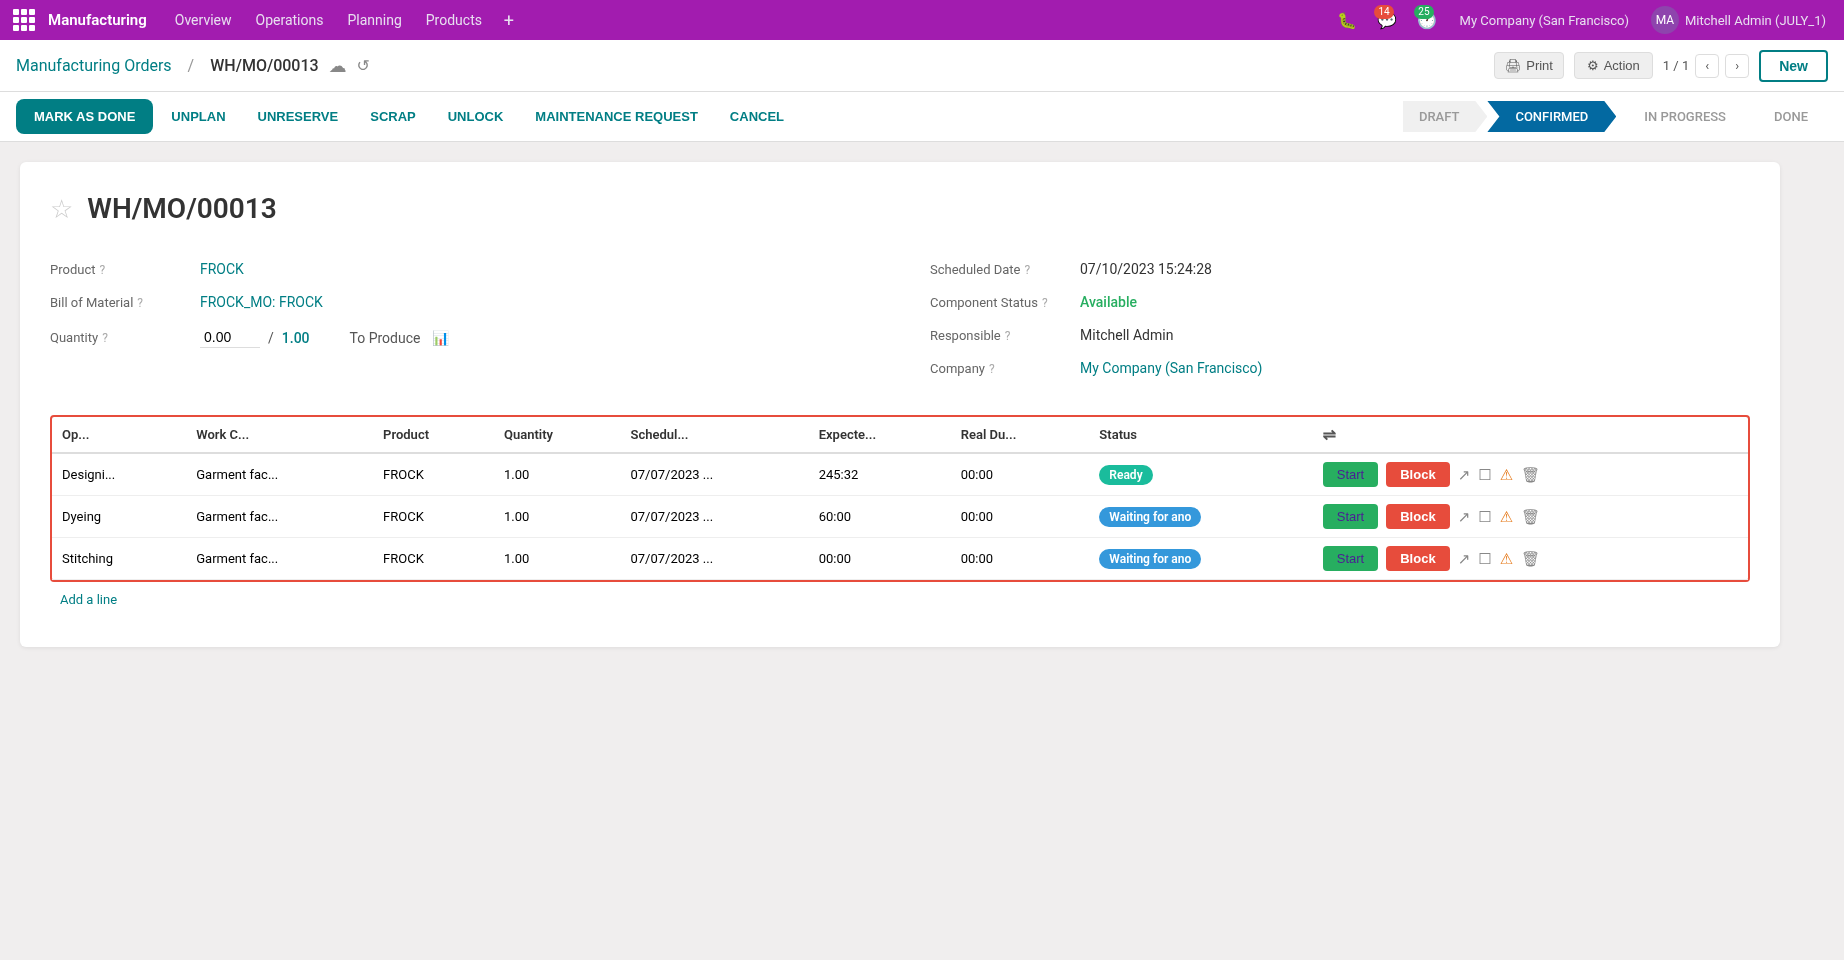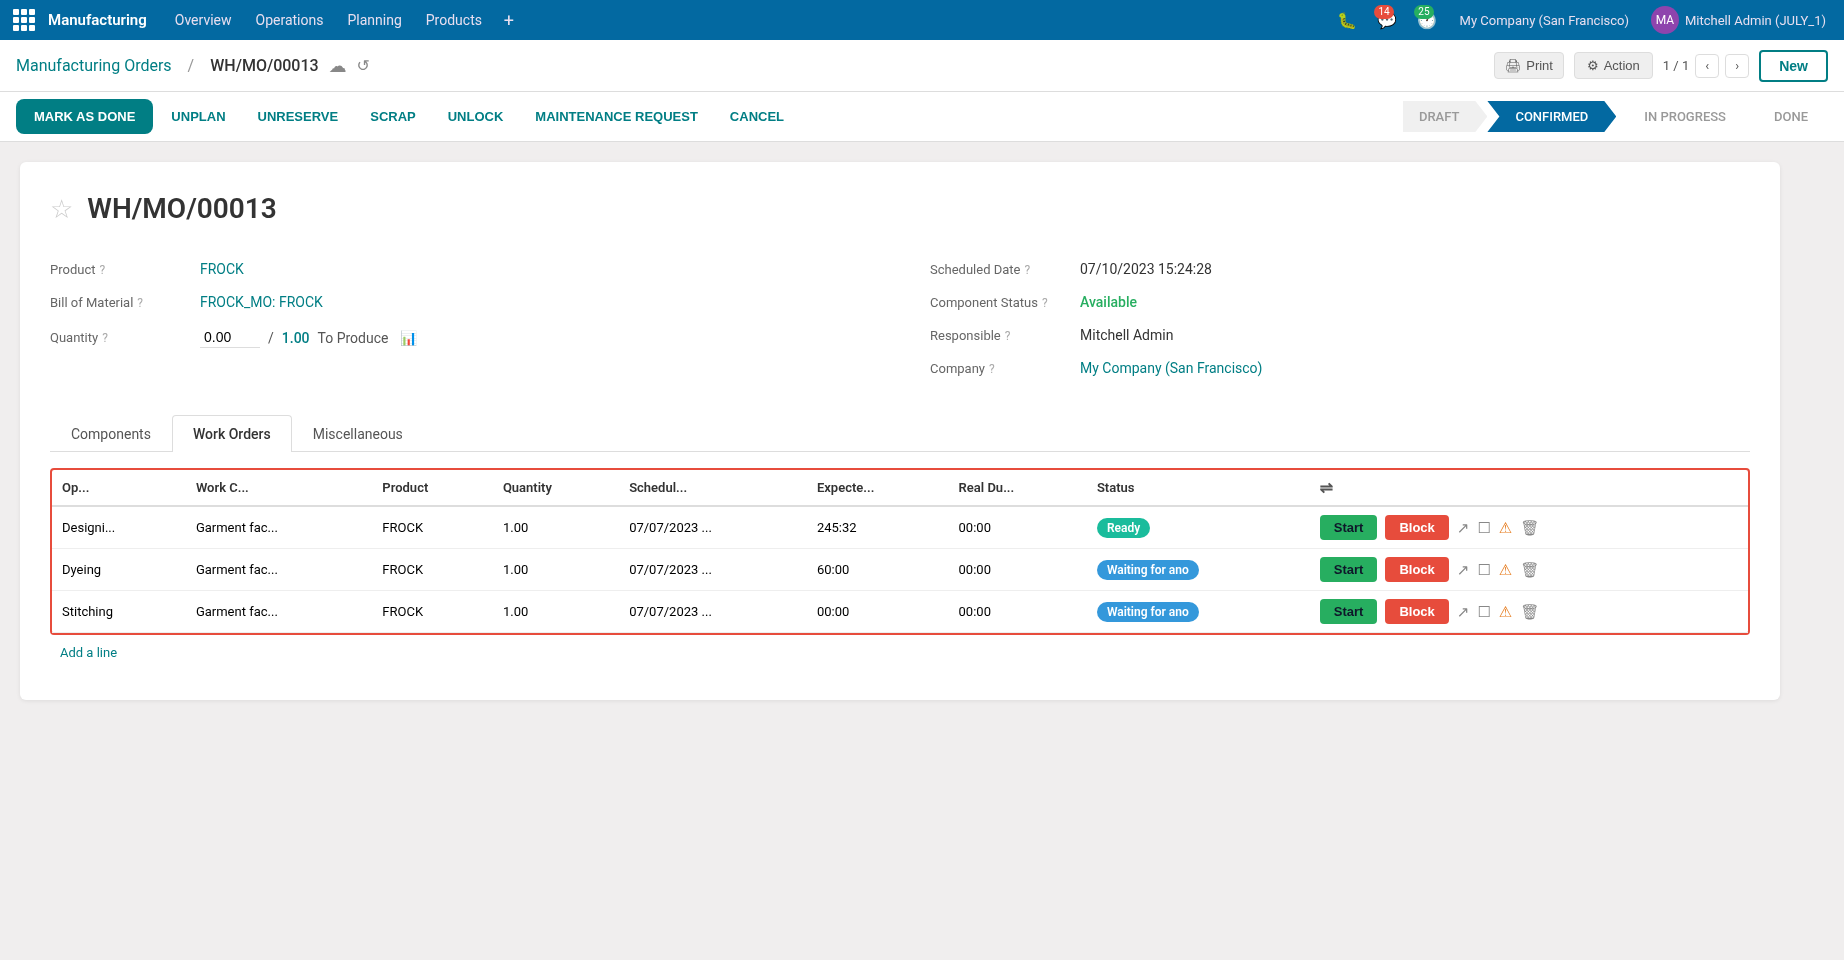--- a/index.html
+++ b/index.html
@@ -1,20 +1,20 @@
 <!DOCTYPE html>
 <html><head>
   <meta charset="utf-8">
   <style>
     * { box-sizing: border-box; margin: 0; padding: 0; }
     body { font-family: -apple-system, BlinkMacSystemFont, 'Segoe UI', Roboto, sans-serif; font-size: 14px; background: #f0eeee; }
 
     
     .top-nav {
-      background: #0369a1;
+      background: #a21caf;
       color: #fff;
       height: 40px;
       display: flex;
       align-items: center;
       padding: 0 10px;
       gap: 4px;
     }
     .top-nav .apps-icon {
       width: 28px; height: 28px; display: flex; align-items: center; justify-content: center;
       cursor: pointer; margin-right: 6px;
@@ -139,21 +139,21 @@
       display: flex; align-items: center; gap: 4px;
     }
     .form-label .help { color: #aaa; font-size: 12px; cursor: help; }
     .form-value { color: #333; font-size: 14px; }
     .form-value.link { color: #017e84; cursor: pointer; }
     .form-value.green { color: #27ae60; font-weight: 500; }
     .qty-row { display: flex; align-items: center; gap: 8px; }
     .qty-input { border: none; border-bottom: 1px solid #ddd; width: 60px; font-size: 14px; padding: 2px 4px; outline: none; }
     .qty-sep { color: #555; }
     .qty-target { color: #017e84; font-weight: 500; }
-    .qty-label { color: #555; }
+    .qty-label { color: #555; margin-left: 32px; }
     .chart-icon { color: #888; font-size: 14px; cursor: pointer; margin-left: 4px; }
 
     
     .tabs { display: flex; border-bottom: 1px solid #ddd; margin-bottom: 16px; }
     .tab {
       padding: 10px 20px; font-size: 14px; cursor: pointer; border: 1px solid transparent;
       border-bottom: none; margin-bottom: -1px; color: #555; border-radius: 4px 4px 0 0;
     }
     .tab.active { background: #fff; border-color: #ddd; color: #333; font-weight: 500; }
 
@@ -162,21 +162,21 @@
     .work-orders-table th {
       text-align: left; padding: 8px 10px; color: #333; font-weight: 600;
       border-bottom: 2px solid #ddd;
     }
     .work-orders-table td { padding: 8px 10px; vertical-align: middle; }
     .work-orders-table tbody tr { border-bottom: 1px solid #eee; }
 
     .status-ready { background: #1abc9c; color: #fff; padding: 3px 10px; border-radius: 12px; font-size: 12px; font-weight: 600; }
     .status-waiting { background: #3498db; color: #fff; padding: 3px 10px; border-radius: 12px; font-size: 12px; font-weight: 600; }
 
-    .btn-start { background: #27ae60; color: #0f172a; border: none; padding: 5px 14px; border-radius: 4px; cursor: pointer; font-size: 13px; font-weight: 700; }
+    .btn-start { background: #27ae60; color: #4c1d95; border: none; padding: 5px 14px; border-radius: 4px; cursor: pointer; font-size: 13px; font-weight: 400; }
     .btn-block { background: #e74c3c; color: #fff; border: none; padding: 5px 14px; border-radius: 4px; cursor: pointer; font-size: 13px; font-weight: 600; }
 
     .row-actions { display: flex; align-items: center; gap: 8px; }
     .row-icon { color: #888; cursor: pointer; font-size: 15px; }
     .row-icon.warn { color: #e67e22; }
 
     .add-line { color: #017e84; cursor: pointer; font-size: 13px; padding: 10px 10px; display: inline-block; }
 
     .settings-icon-col { text-align: right; }
     .col-settings { color: #555; cursor: pointer; font-size: 16px; }
@@ -329,25 +329,20 @@
           <div class="form-label">
             <span>Company</span>
             <span class="help">?</span>
           </div>
           <div class="form-value link">My Company (San Francisco)</div>
         </div>
       </div>
     </div>
 
     
-    <div class="tabs">
-      <div class="tab">Components</div>
-      <div class="tab active">Work Orders</div>
-      <div class="tab">Miscellaneous</div>
-    </div>
 
     
     <div style="border: 2px solid #e74c3c; border-radius: 4px;">
       <table class="work-orders-table">
         <thead>
           <tr>
             <th>Op...</th>
             <th>Work C...</th>
             <th>Product</th>
             <th>Quantity</th>

